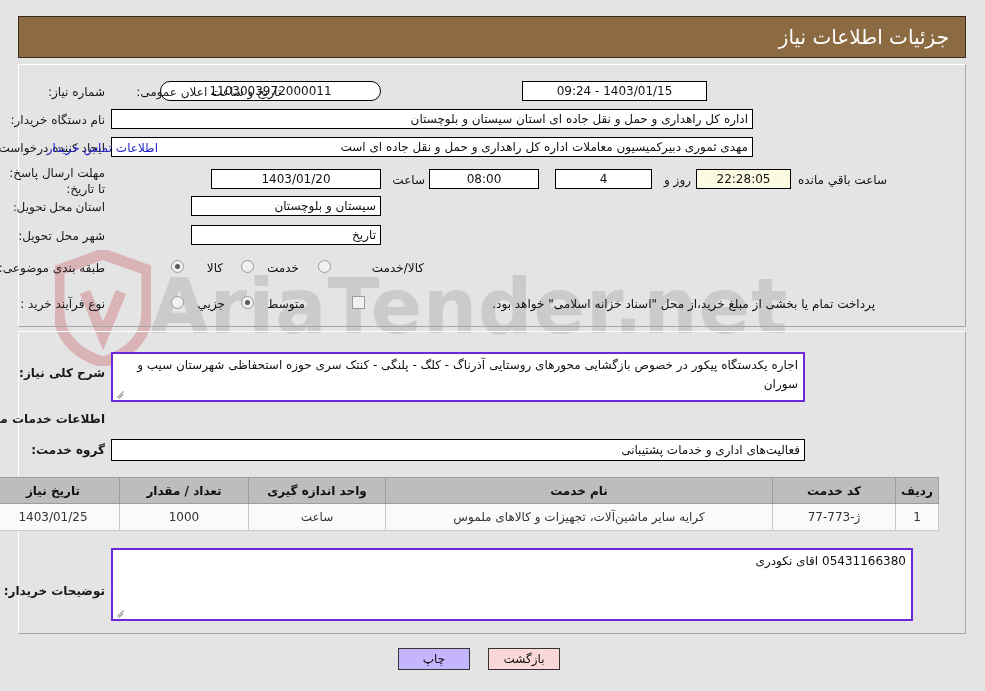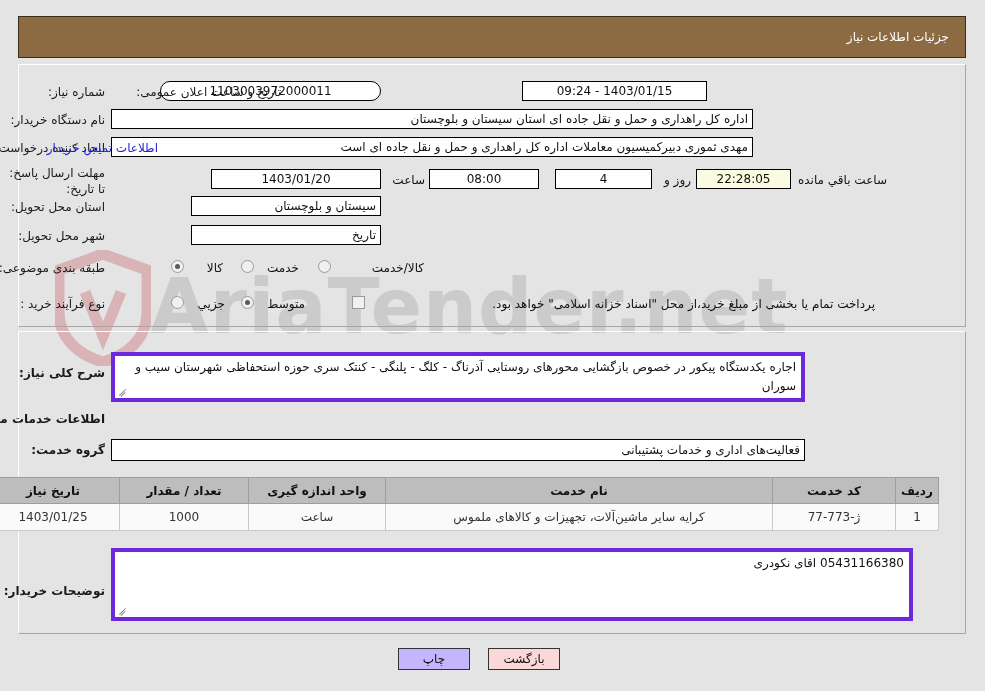--- a/index.html
+++ b/index.html
@@ -45,21 +45,21 @@
 
   
   .titlebar {
     position: absolute;
     left: 18px; top: 16px;
     width: 948px; height: 42px;
     background: #8c6b42;
     border: 1px solid #3b2d1b;
     box-sizing: border-box;
     color: #ffffff;
-    font-size: 12px;
+    font-size: 20px;
     display: flex;
     align-items: center;
     justify-content: flex-start;
     padding-right: 0;
     z-index: 3;
   }
   .titlebar .t-inner {
     width: 100%;
     text-align: right;
     padding-right: 16px;
@@ -153,21 +153,21 @@
     background: #f0f0f0;
     border: 1px solid #9a9a9a;
     box-sizing: border-box;
     z-index: 4;
   }
 
   
   .ta {
     position: absolute;
     background: #ffffff;
-    border: 4px solid #6d28d9;
+    border: 2px solid #6d28d9;
     box-sizing: border-box;
     font-size: 12px;
     color: #111111;
     line-height: 19px;
     padding: 2px 5px 0 2px;
     text-align: right;
     overflow: hidden;
     z-index: 4;
     font-family: "DejaVu Sans", "Liberation Sans", sans-serif;
   }
@@ -273,21 +273,21 @@
 
   <div class="lbl" style="right:880px; top:165px; width:100px; white-space:normal; line-height:16px;">مهلت ارسال پاسخ: تا تاریخ:</div>
   <div class="fld center" style="right:604px; top:169px; width:170px;">1403/01/20</div>
   <div class="freetext" style="right:560px; top:173px;">ساعت</div>
   <div class="fld center" style="right:446px; top:169px; width:110px;">08:00</div>
   <div class="fld center" style="right:333px; top:169px; width:97px;">4</div>
   <div class="freetext" style="right:294px; top:173px;">روز و</div>
   <div class="fld center yellow" style="right:194px; top:169px; width:95px;">22:28:05</div>
   <div class="freetext" style="right:98px; top:173px;">ساعت باقي مانده</div>
 
-  <div class="lbl" style="right:880px; top:200px;">استان محل تحویل:</div>
+  <div class="lbl" style="right:880px; top:200px;font-family:Liberation Serif, serif;">استان محل تحویل:</div>
   <div class="fld right" style="right:604px; top:196px; width:190px;">سیستان و بلوچستان</div>
 
   <div class="lbl" style="right:880px; top:229px;">شهر محل تحویل:</div>
   <div class="fld right" style="right:604px; top:225px; width:190px;">تاریخ</div>
 
   <div class="lbl" style="right:880px; top:261px;">طبقه بندی موضوعی:</div>
 
   <div class="radio on" style="right:801px; top:260px;"></div>
   <div class="freetext" style="right:762px; top:261px;">کالا</div>
 

